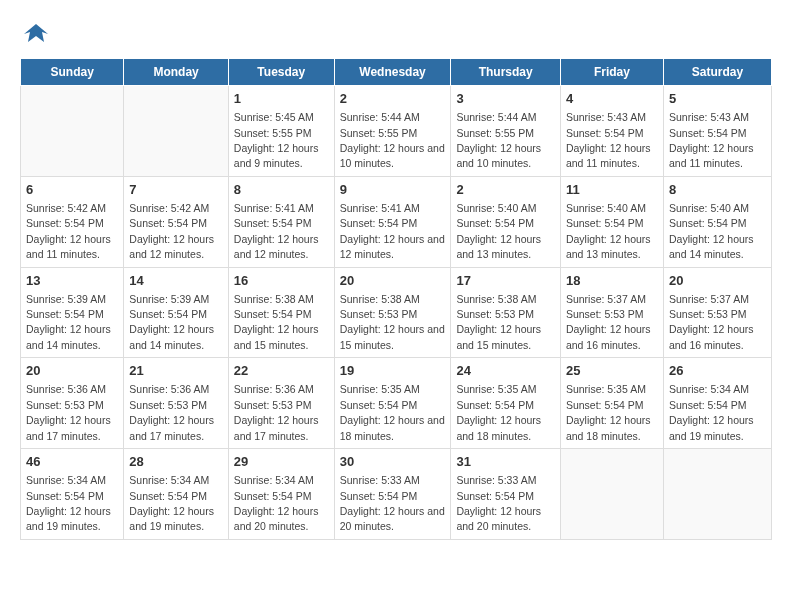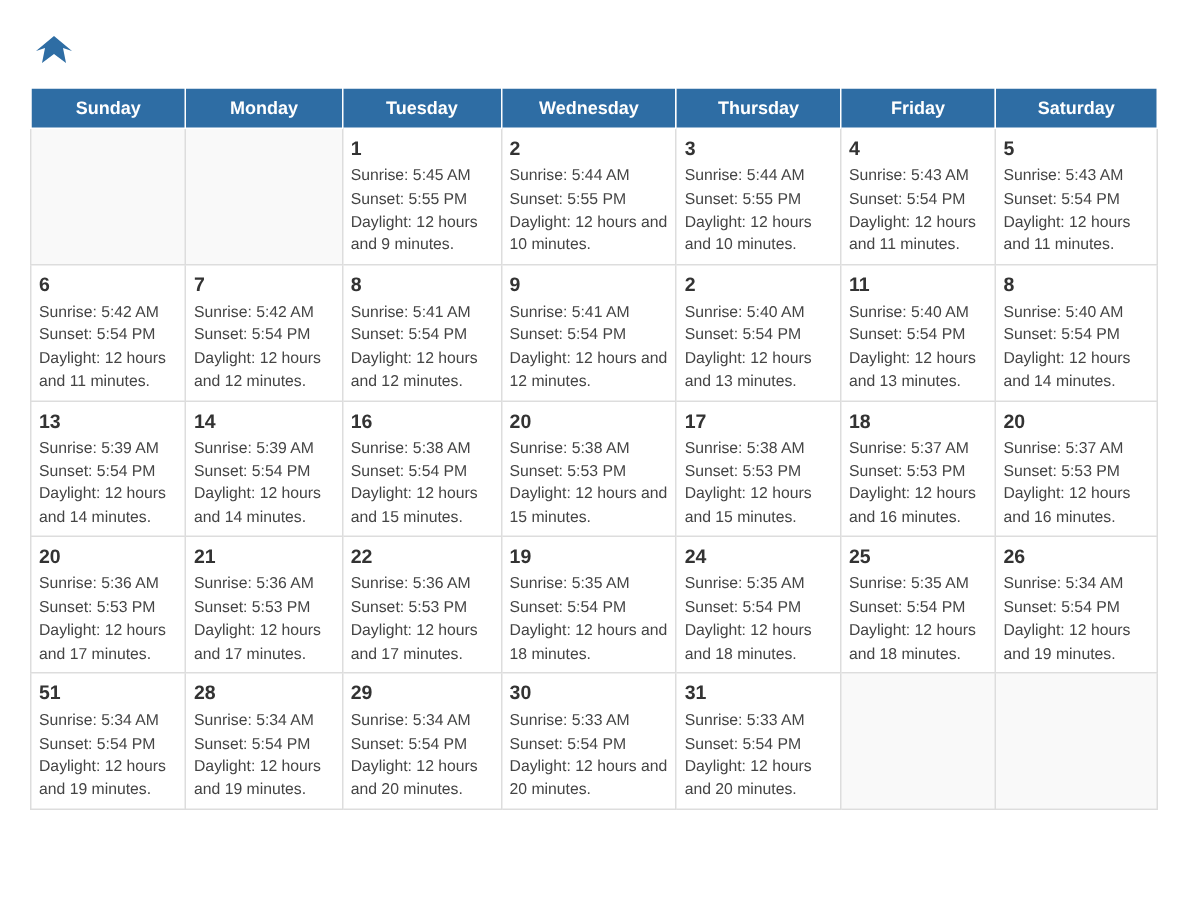--- a/index.html
+++ b/index.html
@@ -149,21 +149,21 @@
       <tr>
         <td><span class="day-num">20</span><span class="day-info">Sunrise: 5:36 AM</span><br><span class="day-info">Sunset: 5:53 PM</span><br><span class="day-info">Daylight: 12 hours and 17 minutes.</span></td>
         <td><span class="day-num">21</span><span class="day-info">Sunrise: 5:36 AM</span><br><span class="day-info">Sunset: 5:53 PM</span><br><span class="day-info">Daylight: 12 hours and 17 minutes.</span></td>
         <td><span class="day-num">22</span><span class="day-info">Sunrise: 5:36 AM</span><br><span class="day-info">Sunset: 5:53 PM</span><br><span class="day-info">Daylight: 12 hours and 17 minutes.</span></td>
         <td><span class="day-num">19</span><span class="day-info">Sunrise: 5:35 AM</span><br><span class="day-info">Sunset: 5:54 PM</span><br><span class="day-info">Daylight: 12 hours and 18 minutes.</span></td>
         <td><span class="day-num">24</span><span class="day-info">Sunrise: 5:35 AM</span><br><span class="day-info">Sunset: 5:54 PM</span><br><span class="day-info">Daylight: 12 hours and 18 minutes.</span></td>
         <td><span class="day-num">25</span><span class="day-info">Sunrise: 5:35 AM</span><br><span class="day-info">Sunset: 5:54 PM</span><br><span class="day-info">Daylight: 12 hours and 18 minutes.</span></td>
         <td><span class="day-num">26</span><span class="day-info">Sunrise: 5:34 AM</span><br><span class="day-info">Sunset: 5:54 PM</span><br><span class="day-info">Daylight: 12 hours and 19 minutes.</span></td>
       </tr>
       <tr>
-        <td><span class="day-num">51</span><span class="day-info">Sunrise: 5:34 AM</span><br><span class="day-info">Sunset: 5:54 PM</span><br><span class="day-info">Daylight: 12 hours and 19 minutes.</span></td>
+        <td><span class="day-num">46</span><span class="day-info">Sunrise: 5:34 AM</span><br><span class="day-info">Sunset: 5:54 PM</span><br><span class="day-info">Daylight: 12 hours and 19 minutes.</span></td>
         <td><span class="day-num">28</span><span class="day-info">Sunrise: 5:34 AM</span><br><span class="day-info">Sunset: 5:54 PM</span><br><span class="day-info">Daylight: 12 hours and 19 minutes.</span></td>
         <td><span class="day-num">29</span><span class="day-info">Sunrise: 5:34 AM</span><br><span class="day-info">Sunset: 5:54 PM</span><br><span class="day-info">Daylight: 12 hours and 20 minutes.</span></td>
         <td><span class="day-num">30</span><span class="day-info">Sunrise: 5:33 AM</span><br><span class="day-info">Sunset: 5:54 PM</span><br><span class="day-info">Daylight: 12 hours and 20 minutes.</span></td>
         <td><span class="day-num">31</span><span class="day-info">Sunrise: 5:33 AM</span><br><span class="day-info">Sunset: 5:54 PM</span><br><span class="day-info">Daylight: 12 hours and 20 minutes.</span></td>
         <td class="empty-cell"></td>
         <td class="empty-cell"></td>
       </tr>
     </tbody>
 </table>
 

